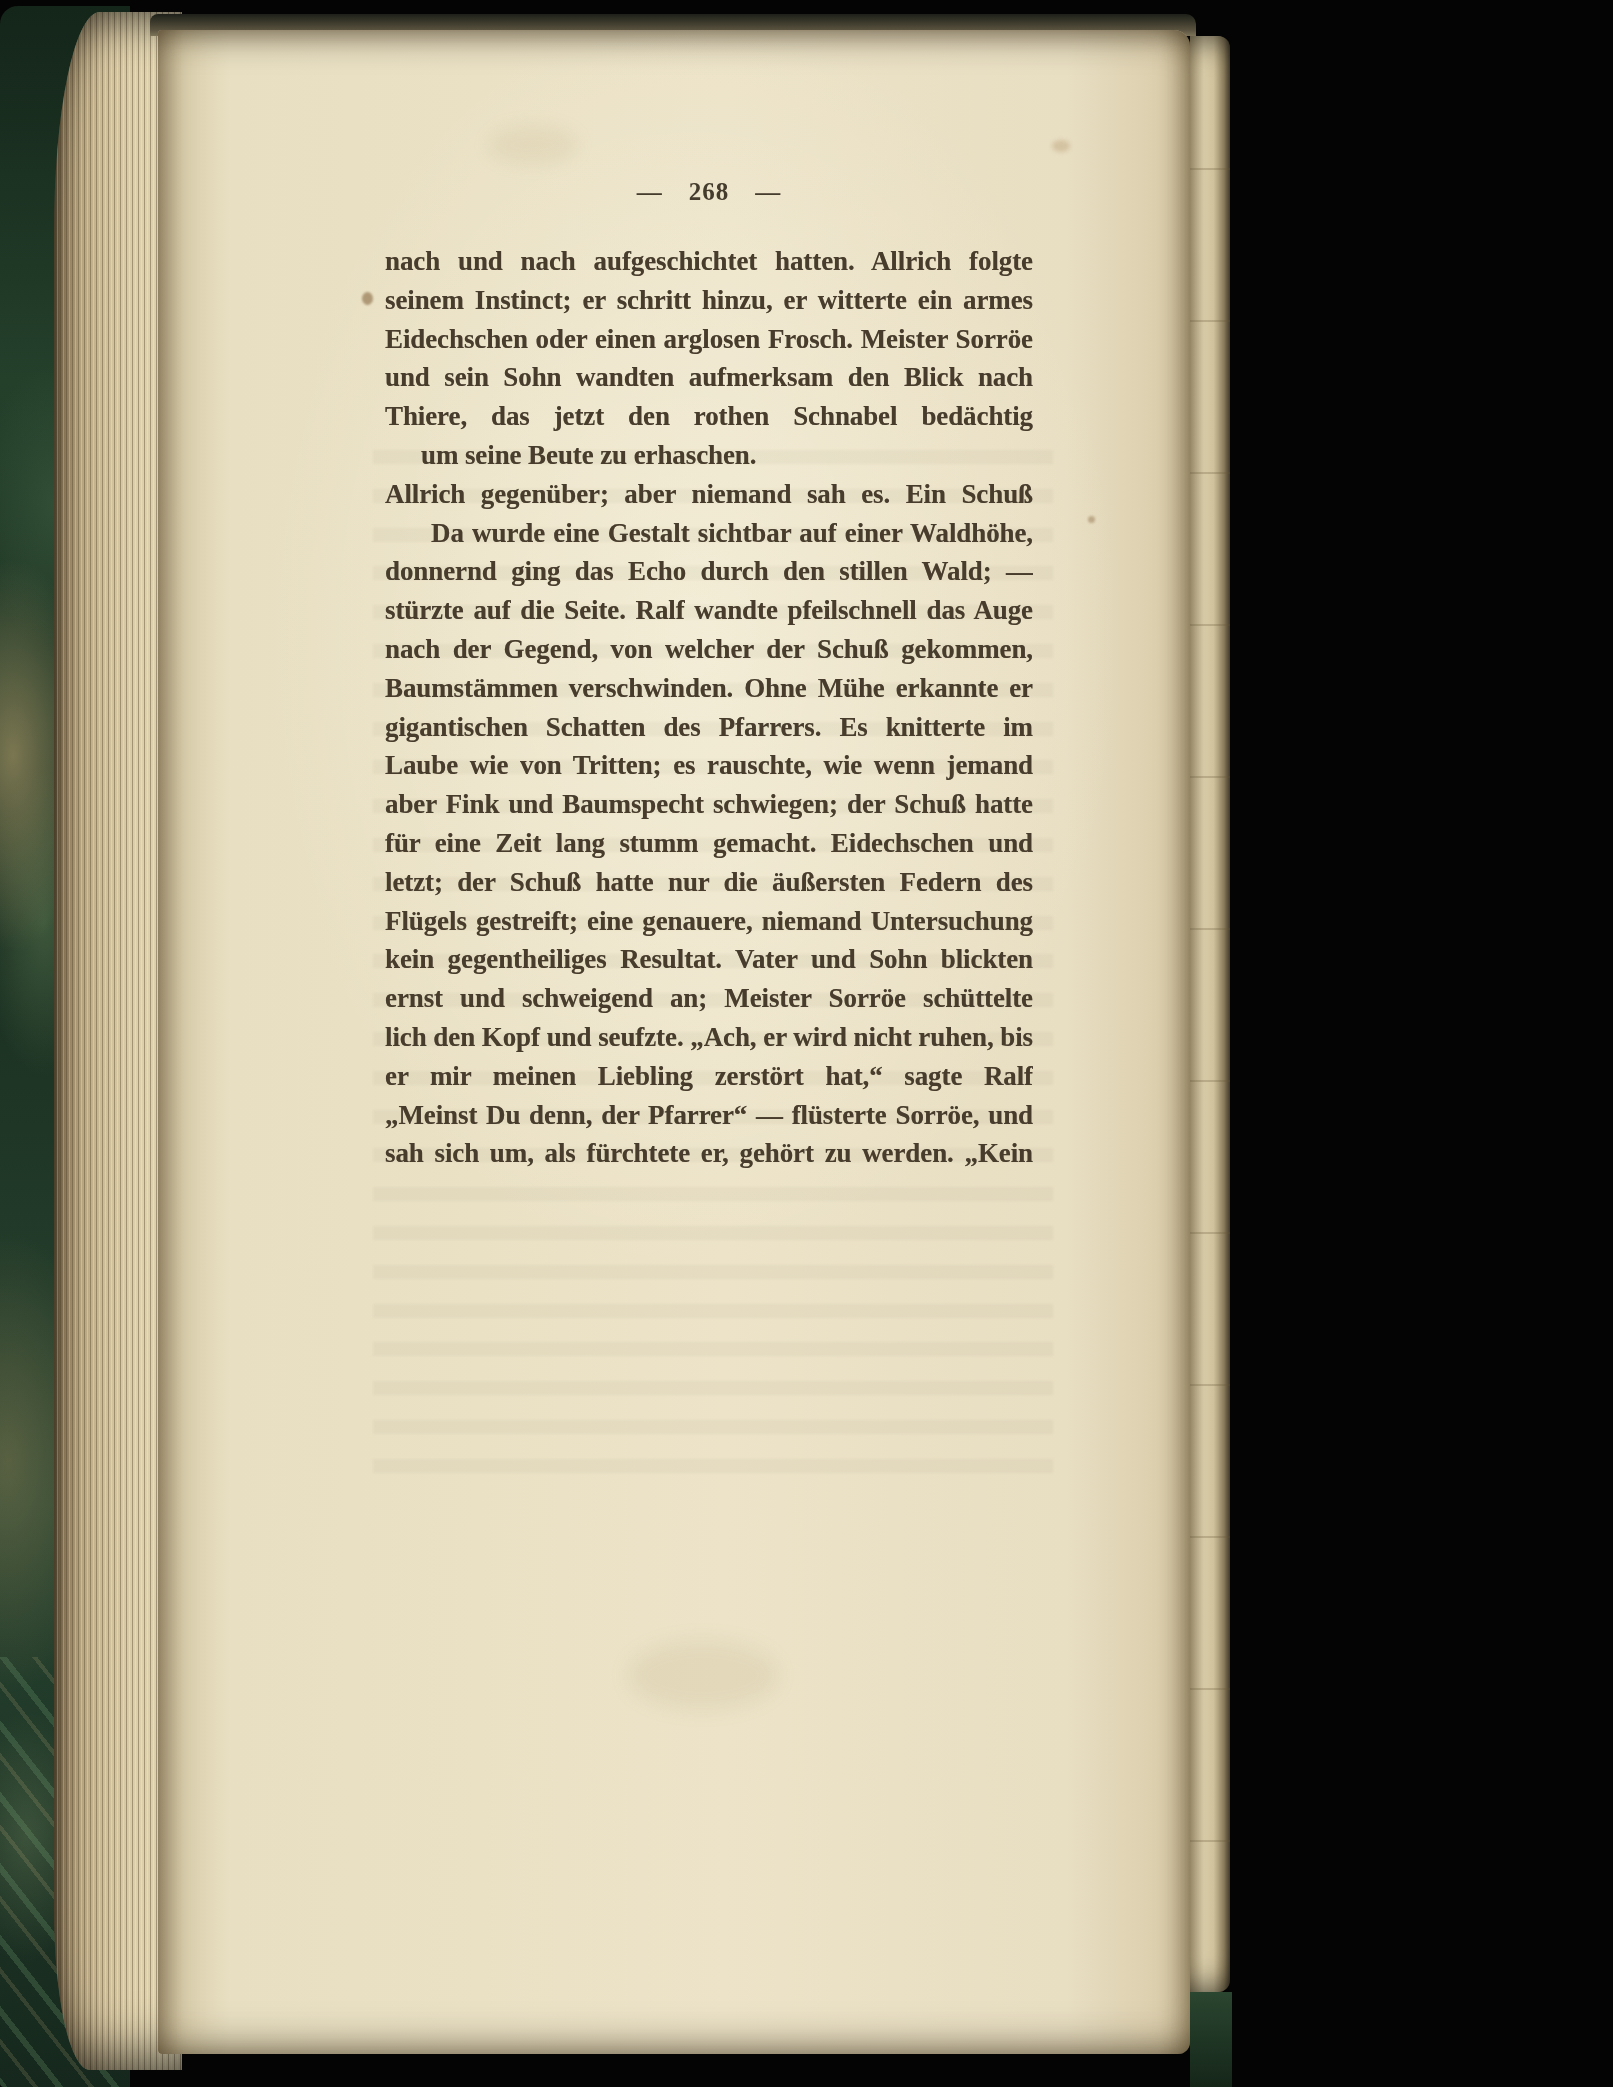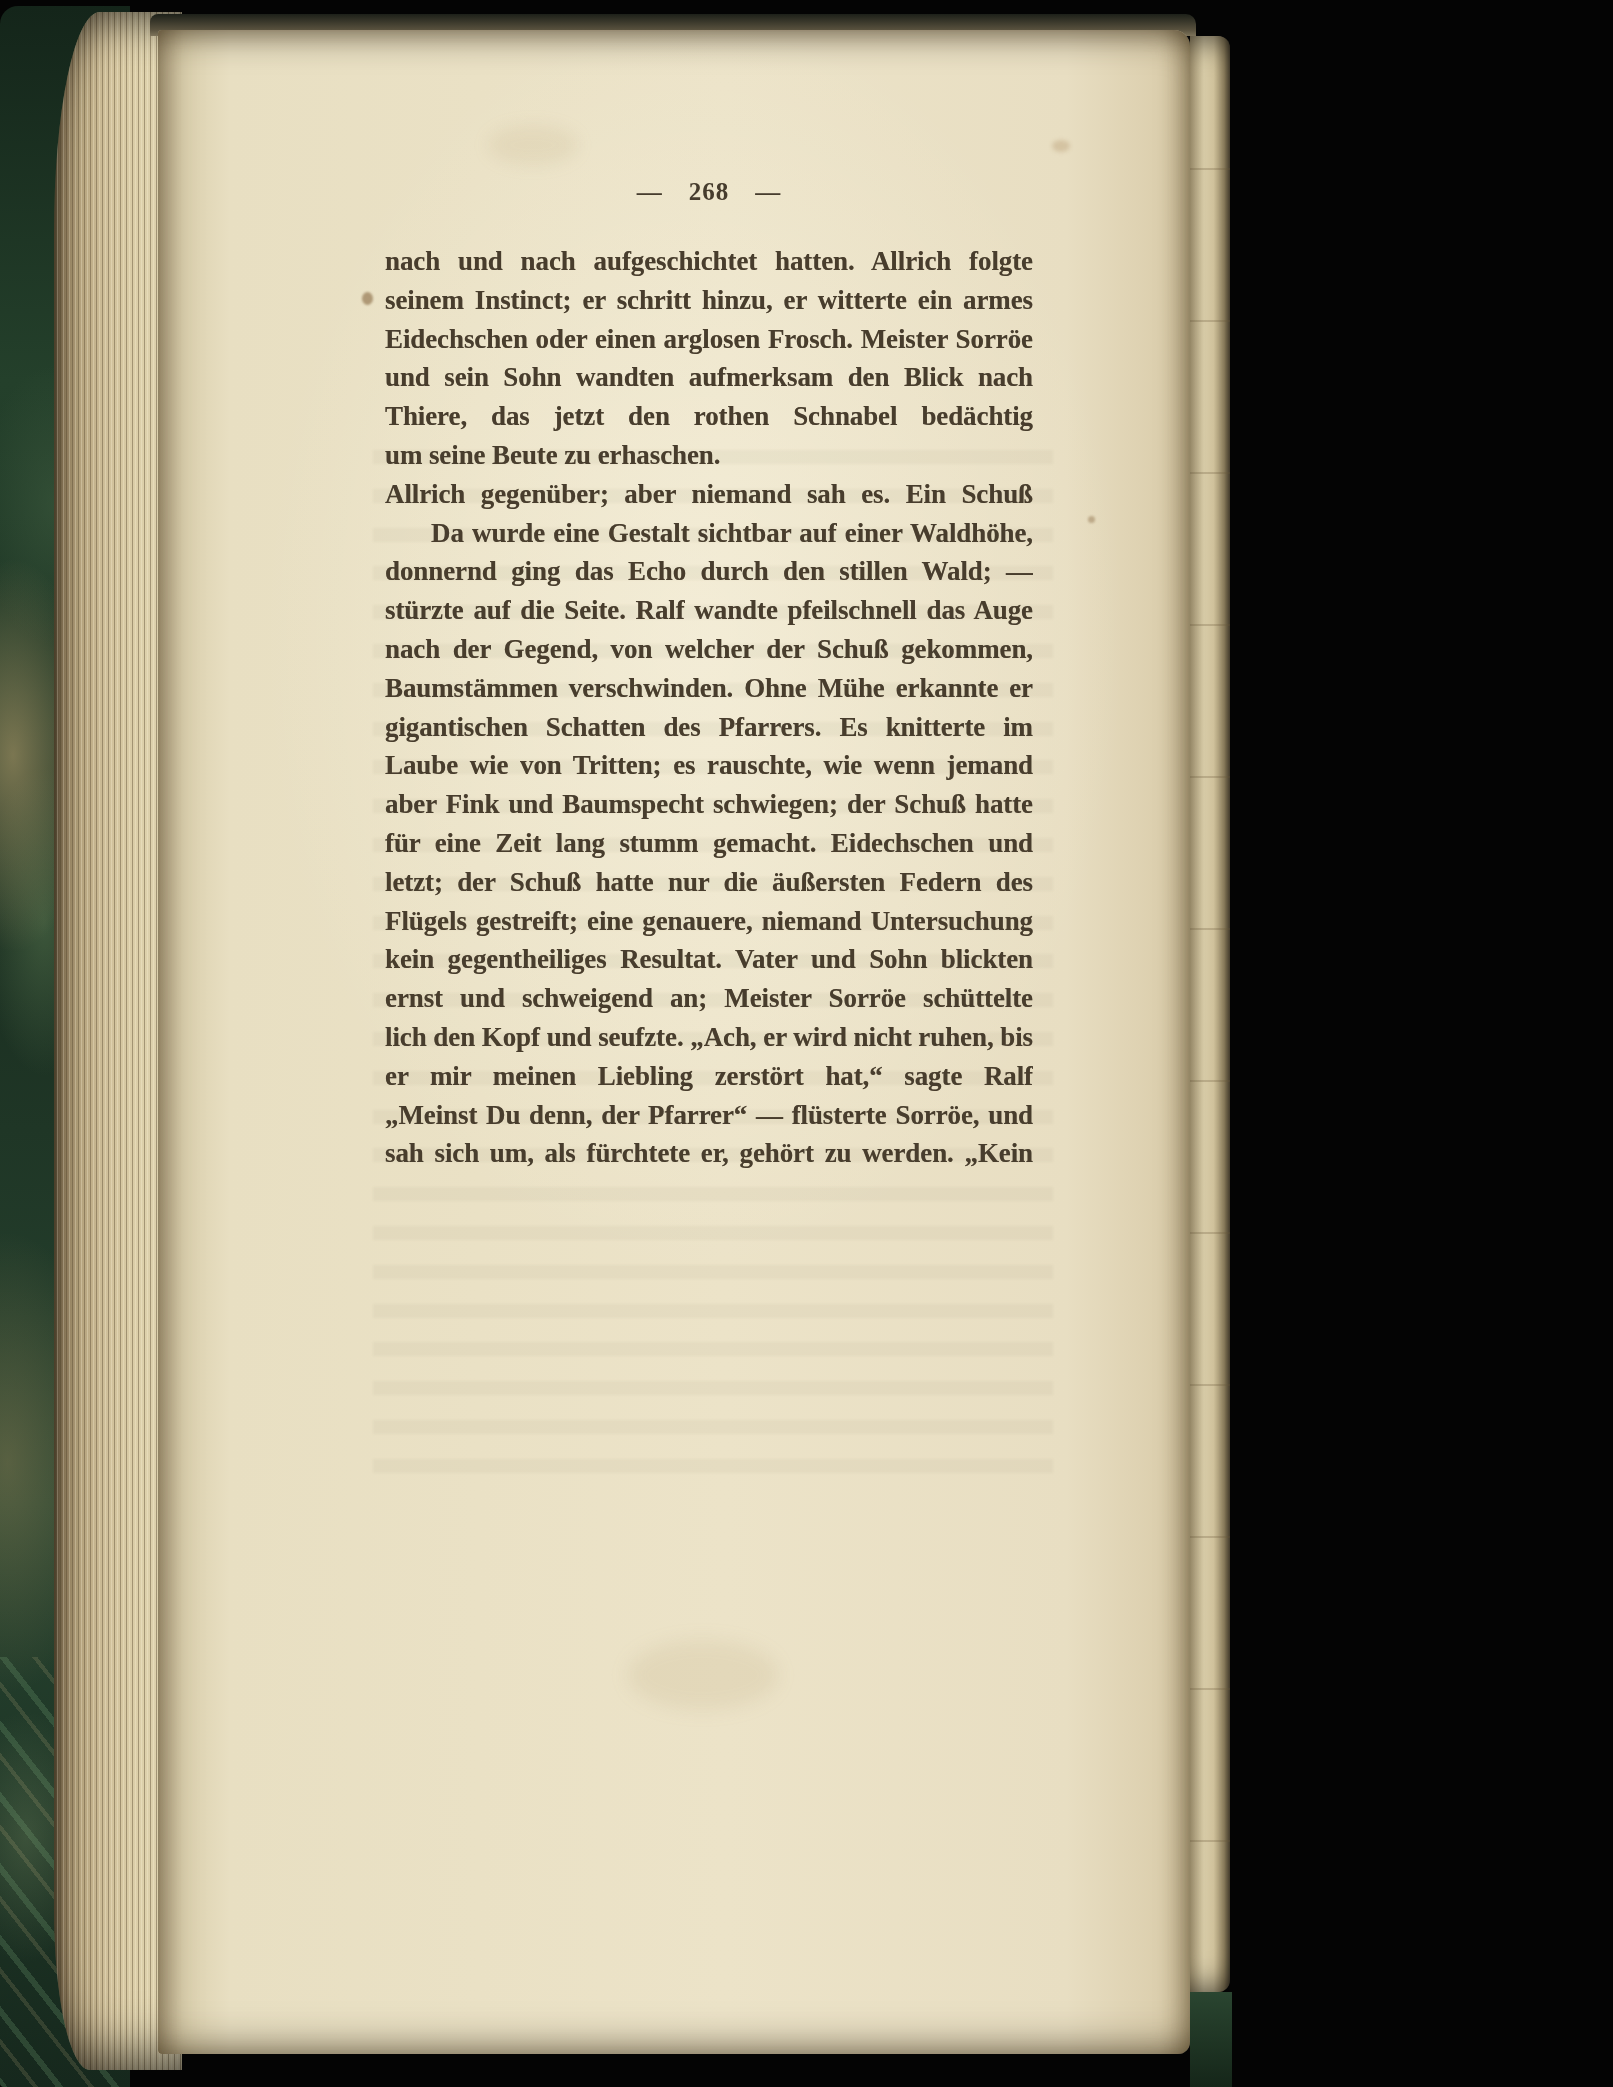--- a/index.html
+++ b/index.html
@@ -88,21 +88,21 @@
     position: absolute; left: 227px; top: 212px; width: 648px;
     color: #483d2d;
     font-size: 27px; font-weight: 700; letter-spacing: -0.1px;
     text-shadow: 0 0 0.6px rgba(72,61,45,0.45);
   }
   .line {
     height: 38.8px; line-height: 38.8px;
     text-align: justify; text-align-last: justify;
     overflow: hidden; white-space: normal;
   }
-  .line.end { text-align-last: left; }
+  .line.end { text-align-last: left; margin-left: 36px; }
   .line.indent { text-indent: 46px; }
 
   
   .stain { position: absolute; border-radius: 50%; pointer-events: none; }
   .s1 { left: 204px; top: 262px; width: 11px; height: 13px;
         background: rgba(125,92,52,0.55); filter: blur(1px); }
   .s2 { left: 894px; top: 110px; width: 18px; height: 12px;
         background: rgba(160,124,80,0.28); filter: blur(2px); }
   .s3 { left: 930px; top: 486px; width: 7px; height: 7px;
         background: rgba(130,98,58,0.4); filter: blur(1px); }

